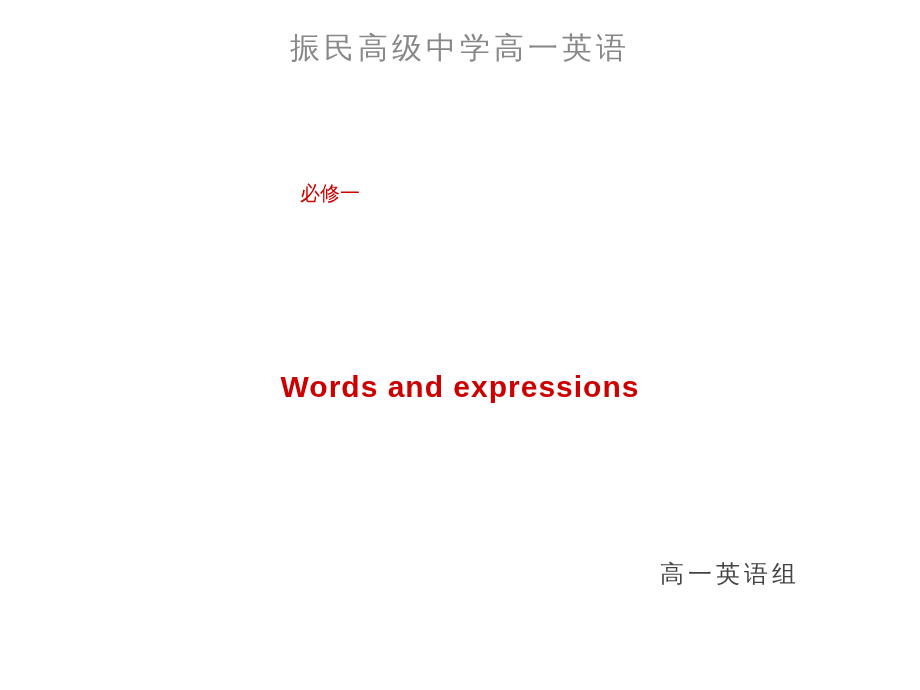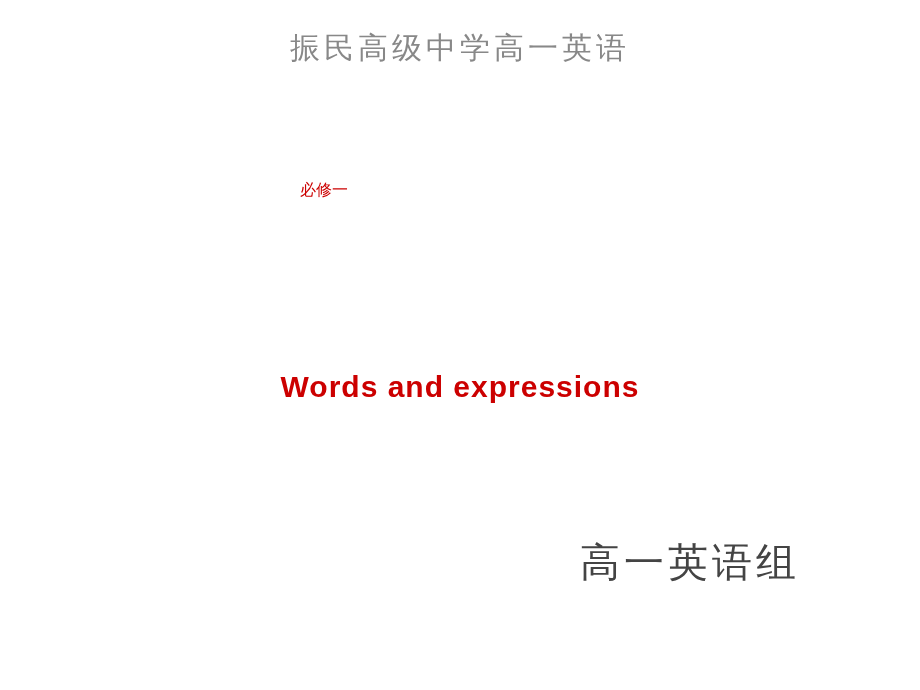--- a/index.html
+++ b/index.html
@@ -47,21 +47,21 @@
       top: 180px;
       left: 0;
       right: 0;
       display: flex;
       flex-direction: column;
       align-items: flex-start;
       padding-left: 300px;
     }
 
     .subtitle-chinese {
-      font-size: 16px;
+      font-size: 20px;
       color: #cc0000;
       font-family: "SimSun", "STSong", serif;
       margin-bottom: 10px;
       font-weight: normal;
       text-align: center;
     }
 
     .unit-title {
       font-size: 32px;
       color: #0000cc;
@@ -81,21 +81,21 @@
       color: #cc0000;
       font-weight: bold;
       font-family: Arial, "Times New Roman", sans-serif;
       letter-spacing: 1px;
     }
 
     .group-label {
       position: absolute;
       bottom: 100px;
       right: 120px;
-      font-size: 40px;
+      font-size: 24px;
       color: #444444;
       font-family: "SimHei", "Microsoft YaHei", sans-serif;
       font-weight: normal;
       letter-spacing: 4px;
     }
   </style>
 </head>
 <body>
 
 <div class="slide-container">

